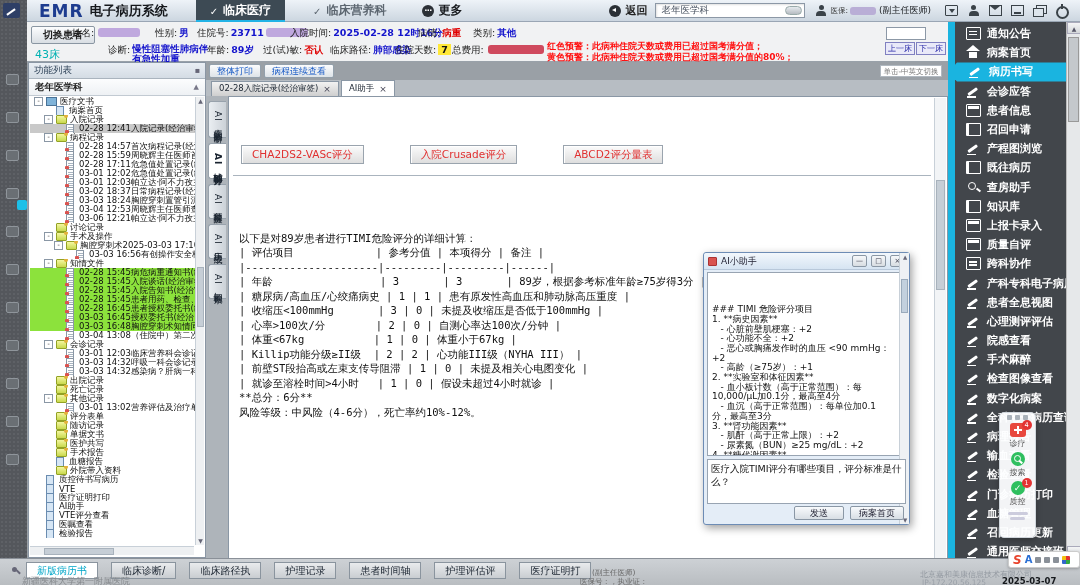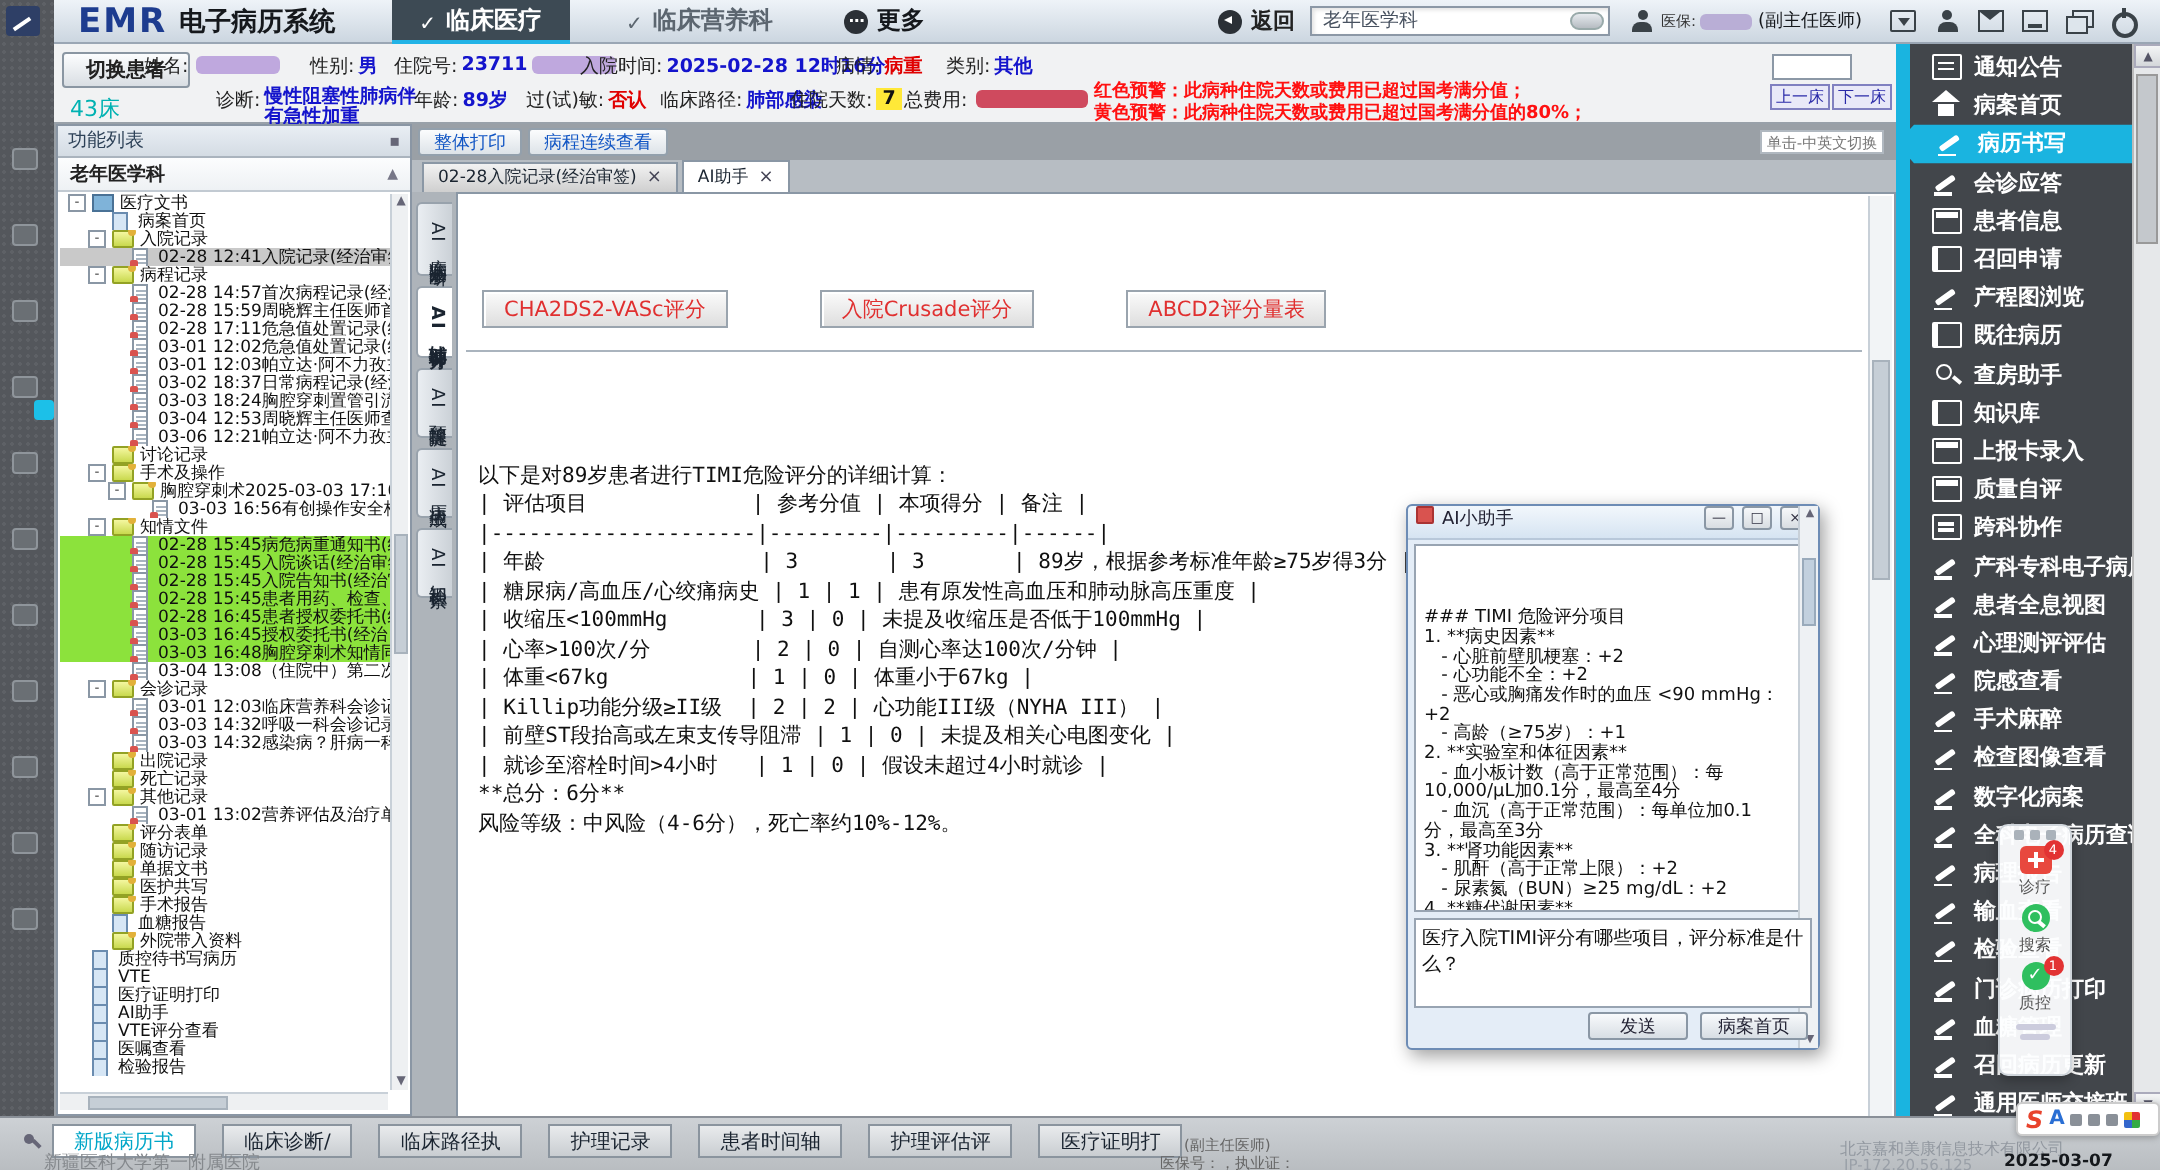--- a/index.html
+++ b/index.html
@@ -130,21 +130,21 @@
     box-shadow:inset 1px 1px 0 #fff}
   .content-divider{position:absolute;left:4px;right:16px;top:78px;border-top:1px solid #aab4be}
   #docbody{position:absolute;left:10px;top:90px;right:18px;bottom:4px;overflow:hidden;
     font-family:"DejaVu Sans Mono",monospace;font-size:10.5px;line-height:14.5px;color:#101010;white-space:pre}
   .c-vscroll{position:absolute;right:1px;top:1px;bottom:1px;width:12px;background:#f2f4f6;border-left:1px solid #c8d0d8}
   .c-vthumb{position:absolute;left:1px;top:82px;width:9px;height:110px;background:#c6ced6;border:1px solid #a8b2bc}
 
   
   #aidialog{position:absolute;left:703px;top:252px;width:207px;height:273px;background:#e4edf7;
     border:1px solid #6d8cb5;border-radius:3px;box-shadow:2px 3px 9px rgba(0,0,0,.38);z-index:50}
-  .dlg-title{height:17px;display:flex;align-items:flex-start;padding:0 4px;gap:4px;
+  .dlg-title{height:17px;display:flex;align-items:center;padding:0 4px;gap:4px;
     background:linear-gradient(#f2f7fc,#d6e4f2);border-bottom:1px solid #b8c8da;border-radius:3px 3px 0 0}
   .dlg-ico{width:9px;height:9px;background:#d9534f;border:1px solid #a33;border-radius:1px}
   .dlg-title-text{font-size:9px;color:#223;flex:1}
   .dlg-btn{width:15px;height:12px;background:linear-gradient(#f6f8fa,#d8dde2);border:1px solid #8a97a5;
     border-radius:2px;font-size:7px;line-height:10px;text-align:center;color:#334;font-family:inherit;padding:0}
   .dlg-body{position:absolute;left:3px;right:3px;top:19px;height:184px;background:#fff;border:1px solid #98a4b2;
     padding:3px 14px 3px 4px;font-size:9px;line-height:9.7px;color:#111;overflow:hidden;white-space:pre-wrap}
   .dlg-scroll{position:absolute;right:0;top:0;bottom:0;width:10px;background:#eef1f4;border-left:1px solid #c8d0d8}
   .dlg-thumb{position:absolute;left:1px;top:26px;width:7px;height:34px;background:#c2d0de;border:1px solid #9ab}
   .dlg-arrow{position:absolute;left:0;width:10px;font-size:5.5px;color:#667;text-align:center}

